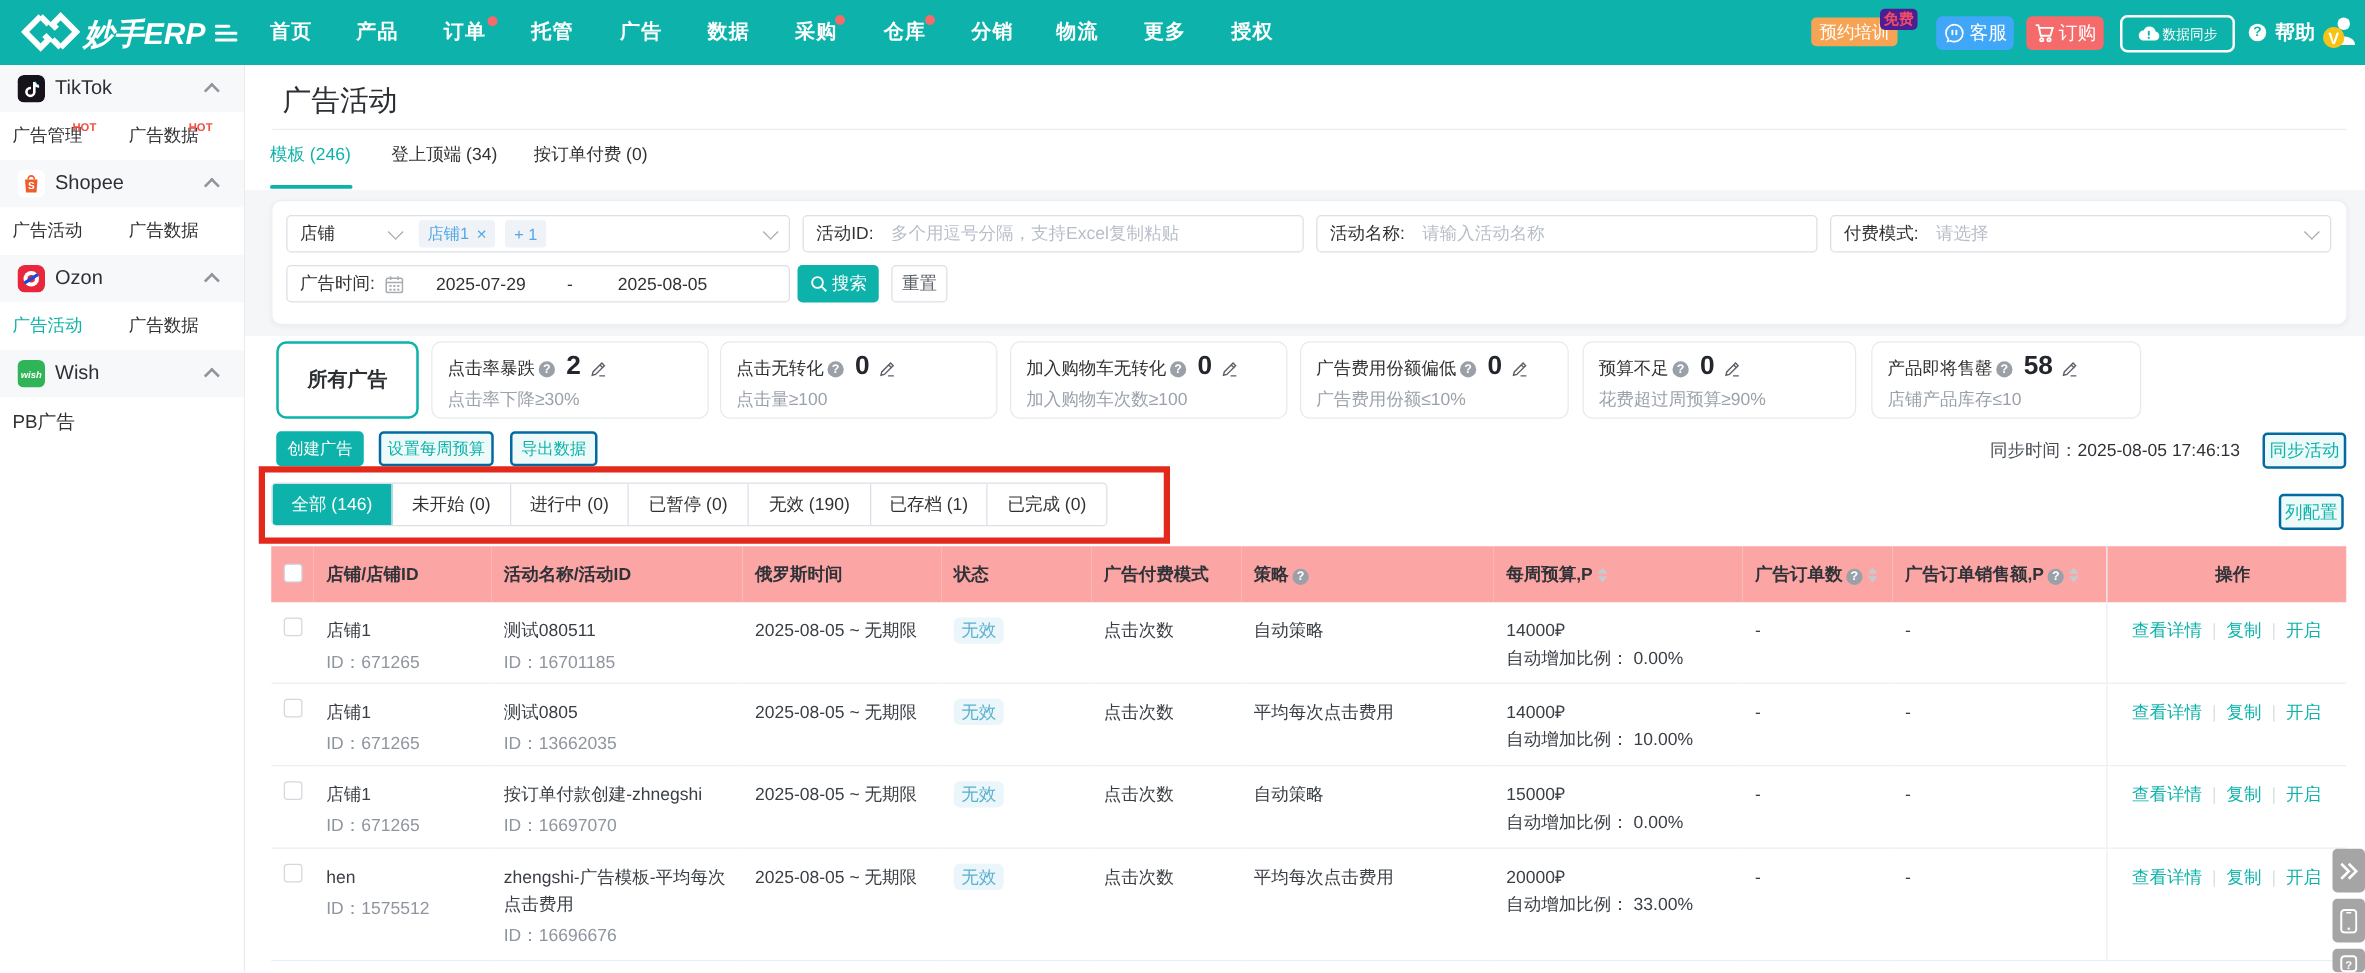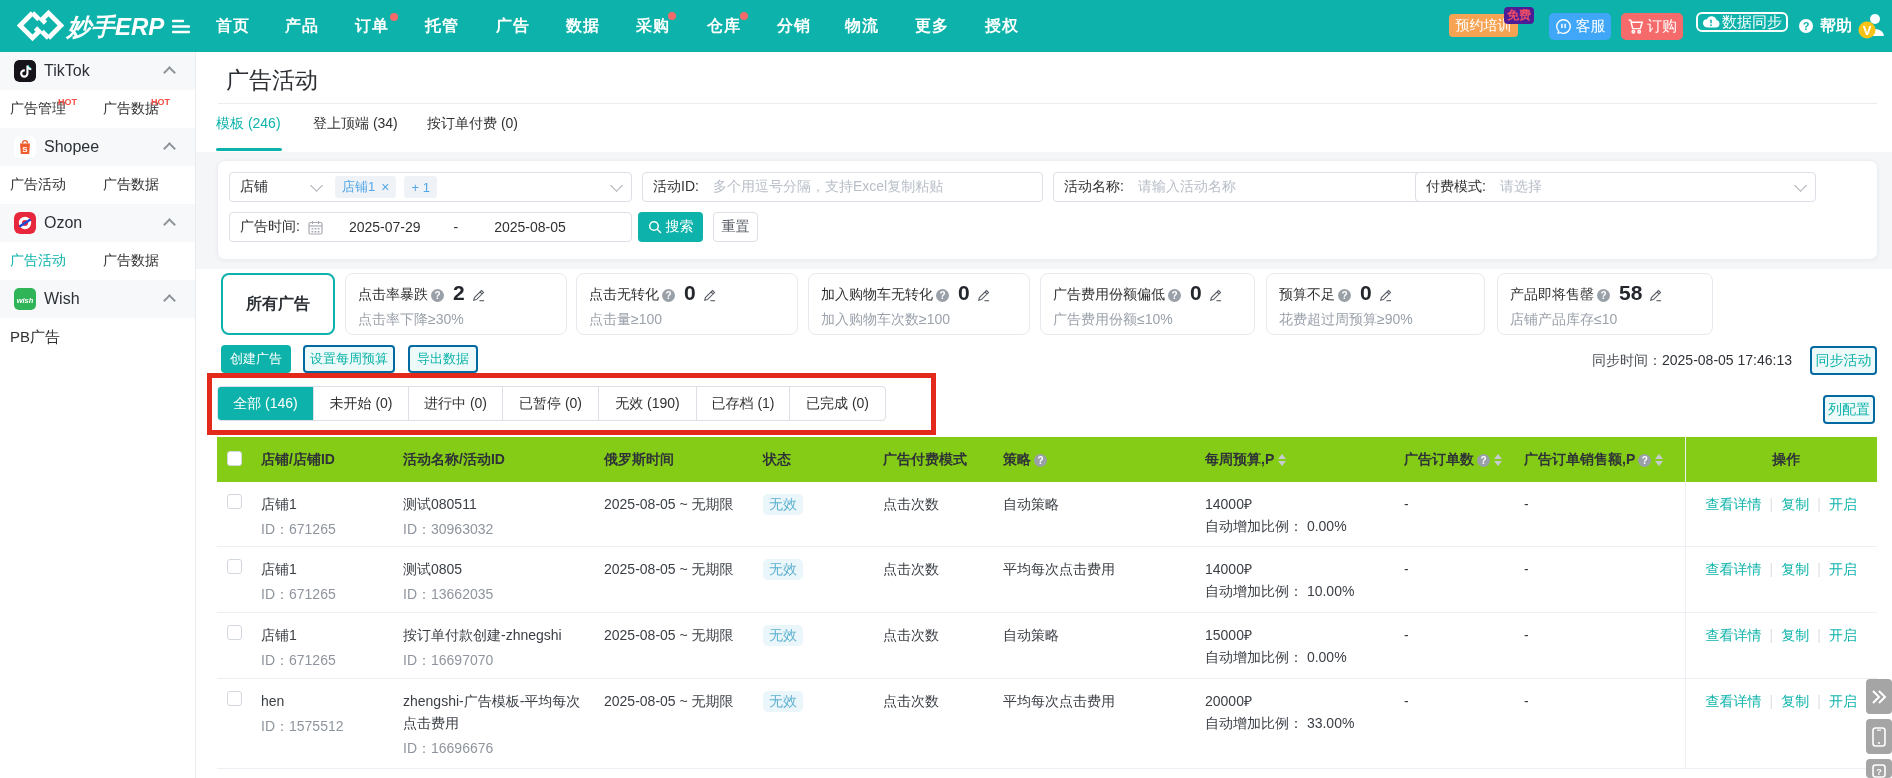--- a/index.html
+++ b/index.html
@@ -44,21 +44,21 @@
 .qi{display:inline-block;width:13px;height:13px;border-radius:50%;background:#9aa0a8;color:#fff;font-size:10px;font-weight:700;text-align:center;line-height:13px;margin-left:3px}
 .btn-teal{background:#0db3aa;color:#fff;border-radius:4px;font-size:13px;display:flex;align-items:center;justify-content:center;position:absolute}
 .btn-light{background:#eefaf9;color:#0db3aa;border:2px solid #0369a1;border-radius:4px;font-size:13px;display:flex;align-items:center;justify-content:center;position:absolute}
 
 #stabs{position:absolute;left:21px;top:117px;height:35px;display:flex;border:1px solid #dcdfe6;border-radius:4px;overflow:hidden;background:#fff}
 .stab{height:34px;display:flex;align-items:center;justify-content:center;font-size:14px;color:#303133;border-right:1px solid #dcdfe6}
 .stab:last-child{border-right:none}
 .stab.on{background:#0db3aa;color:#fff}
 
 #tbl{position:absolute;left:21px;top:168px;width:1660px;border-collapse:collapse;table-layout:fixed}
-#tbl th{background:#84cc16;height:45px;font-size:14px;color:#2f3338;font-weight:700;text-align:left;padding:0 0 0 10px;vertical-align:middle}
+#tbl th{background:#fca5a5;height:45px;font-size:14px;color:#2f3338;font-weight:700;text-align:left;padding:0 0 0 10px;vertical-align:middle}
 #tbl td{vertical-align:top;padding:11px 0 0 10px;font-size:14px;color:#3a3f45;background:#fff;border-bottom:1px solid #eceff3;line-height:22px}
 #tbl .idline{color:#8f959e;margin-top:3px}
 .sttag{display:inline-block;background:#eaf6fa;color:#5cb0d0;border-radius:5px;font-size:14px;padding:0 6px;height:21px;line-height:21px}
 .oplink{color:#0db3aa;text-decoration:none}
 .opsep{color:#dde1e6;margin:0 8px}
 .cb{display:inline-block;width:15px;height:15px;border:1px solid #d3d7de;border-radius:3px;background:#fff}
 .sortcol{display:inline-block;vertical-align:middle;margin-left:4px}
 .sortcol .up{width:0;height:0;border-left:4px solid transparent;border-right:4px solid transparent;border-bottom:5px solid #c6cad1;margin-bottom:2px}
 .sortcol .dn{width:0;height:0;border-left:4px solid transparent;border-right:4px solid transparent;border-top:5px solid #c6cad1}
 
@@ -111,21 +111,21 @@
     客服</div>
   <div class="tbtn" style="left:1621px;top:13px;width:62px;height:27px;background:#f56a6a;font-size:15px">
     <svg width="17" height="17" viewBox="0 0 16 16" style="margin-right:3px">
         <g fill="none" stroke="#fff" stroke-width="1.4">
           <path d="M1.5 2h2l1.8 8h7.2l1.8-6H4"></path>
           <circle cx="6" cy="13" r="1.2"></circle>
           <circle cx="11.5" cy="13" r="1.2"></circle>
         </g>
       </svg>
     订购</div>
-  <div class="tbtn" style="left:1696px;top:12px;width:92px;height:20px;background:transparent;border:2px solid #fff;border-radius:6px;font-size:15px">
+  <div class="tbtn" style="left:1696px;top:12px;width:92px;height:30px;background:transparent;border:2px solid #fff;border-radius:6px;font-size:11px">
     <svg width="18" height="14" viewBox="0 0 18 14" style="margin-right:2px">
         <path fill="#fff" d="M14.5 5.1A5 5 0 0 0 5 4.2 4.1 4.1 0 0 0 1 8.3c0 2.3 1.8 4.1 4.1 4.1h8.8A3.6 3.6 0 0 0 17.5 8.8c0-1.9-1.3-3.4-3-3.7z"></path>
         <rect x="8.3" y="4.5" width="1.5" height="4" rx=".7" fill="#0db3aa"></rect>
         <circle cx="9" cy="10.2" r=".9" fill="#0db3aa"></circle>
       </svg>
     数据同步</div>
   <div class="abs" style="left:1799px;top:19px;width:14px;height:14px;border-radius:50%;background:#fff;color:#0db3aa;font-size:11px;font-weight:700;text-align:center;line-height:14px">?</div>
   <div class="abs" style="left:1820px;top:16px;color:#fff;font-size:16px;font-weight:700">帮助</div>
   <svg class="abs" style="left:1858px;top:12px" width="30" height="28" viewBox="0 0 30 28">
     <circle cx="17" cy="7" r="5" fill="#fff"></circle>
@@ -208,21 +208,21 @@
     <span class="caret" style="margin-left:auto"></span>
   </div>
   <div class="fbox" style="left:424px;top:11px;width:401px;padding:0 10px">
     <span>活动ID:</span>
       <span class="ph" style="margin-left:14px">多个用逗号分隔，支持Excel复制粘贴</span>
   </div>
   <div class="fbox" style="left:835px;top:11px;width:401px;padding:0 10px">
     <span>活动名称:</span>
       <span class="ph" style="margin-left:14px">请输入活动名称</span>
   </div>
-  <div class="fbox" style="left:1197px;top:11px;width:401px;padding:12px 10px">
+  <div class="fbox" style="left:1246px;top:11px;width:401px;padding:12px 10px">
     <span>付费模式:</span>
       <span class="ph" style="margin-left:14px">请选择</span>
     <span class="caret" style="margin-left:auto"></span>
   </div>
   <div class="fbox" style="left:11px;top:51px;width:403px;padding:0 10px">
     <span>广告时间:</span>
     <svg width="15" height="15" viewBox="0 0 15 15" style="margin-left:8px">
         <g fill="none" stroke="#a8abb2" stroke-width="1.2">
           <rect x="1" y="2.5" width="13" height="11.5" rx="1.5"></rect>
           <line x1="1" y1="6" x2="14" y2="6"></line>
@@ -337,21 +337,21 @@
       <th>广告付费模式</th>
       <th>策略<span class="qi">?</span></th>
       <th>每周预算,P<span class="sortcol"><div class="up"></div><div class="dn"></div></span></th>
       <th>广告订单数<span class="qi">?</span><span class="sortcol"><div class="up"></div><div class="dn"></div></span></th>
       <th>广告订单销售额,P<span class="qi">?</span><span class="sortcol"><div class="up"></div><div class="dn"></div></span></th>
       <th style="text-align:center;border-left:1px solid #eceff3">操作</th>
     </tr>
     <tr style="height:64px">
       <td><span class="cb"></span></td>
       <td>店铺1<div class="idline">ID：671265</div></td>
-      <td>测试080511<div class="idline">ID：30963032</div></td>
+      <td>测试080511<div class="idline">ID：16701185</div></td>
       <td>2025-08-05 ~ 无期限</td>
       <td><span class="sttag">无效</span></td>
       <td>点击次数</td>
       <td>自动策略</td>
       <td>14000₽<div>自动增加比例： 0.00%</div></td>
       <td>-</td>
       <td>-</td>
       <td style="border-left:1px solid #eceff3;text-align:center;padding-left:0"><a class="oplink">查看详情</a><span class="opsep">|</span><a class="oplink">复制</a><span class="opsep">|</span><a class="oplink">开启</a></td>
     </tr>
     <tr style="height:66px">

